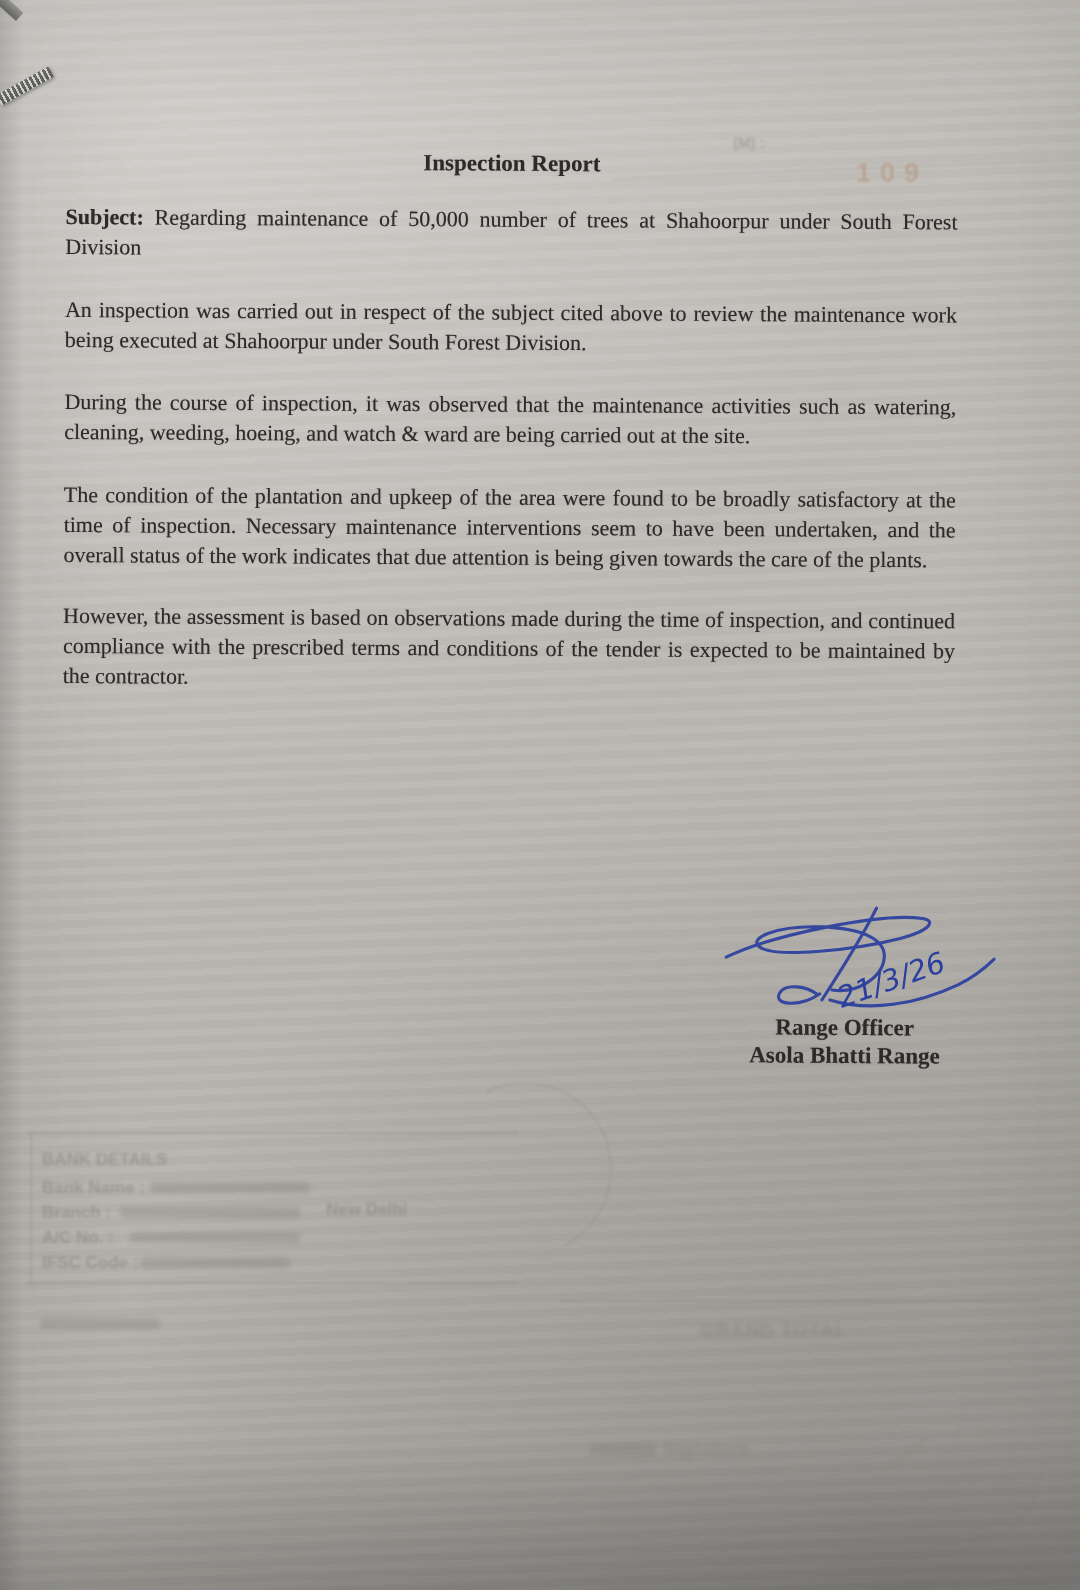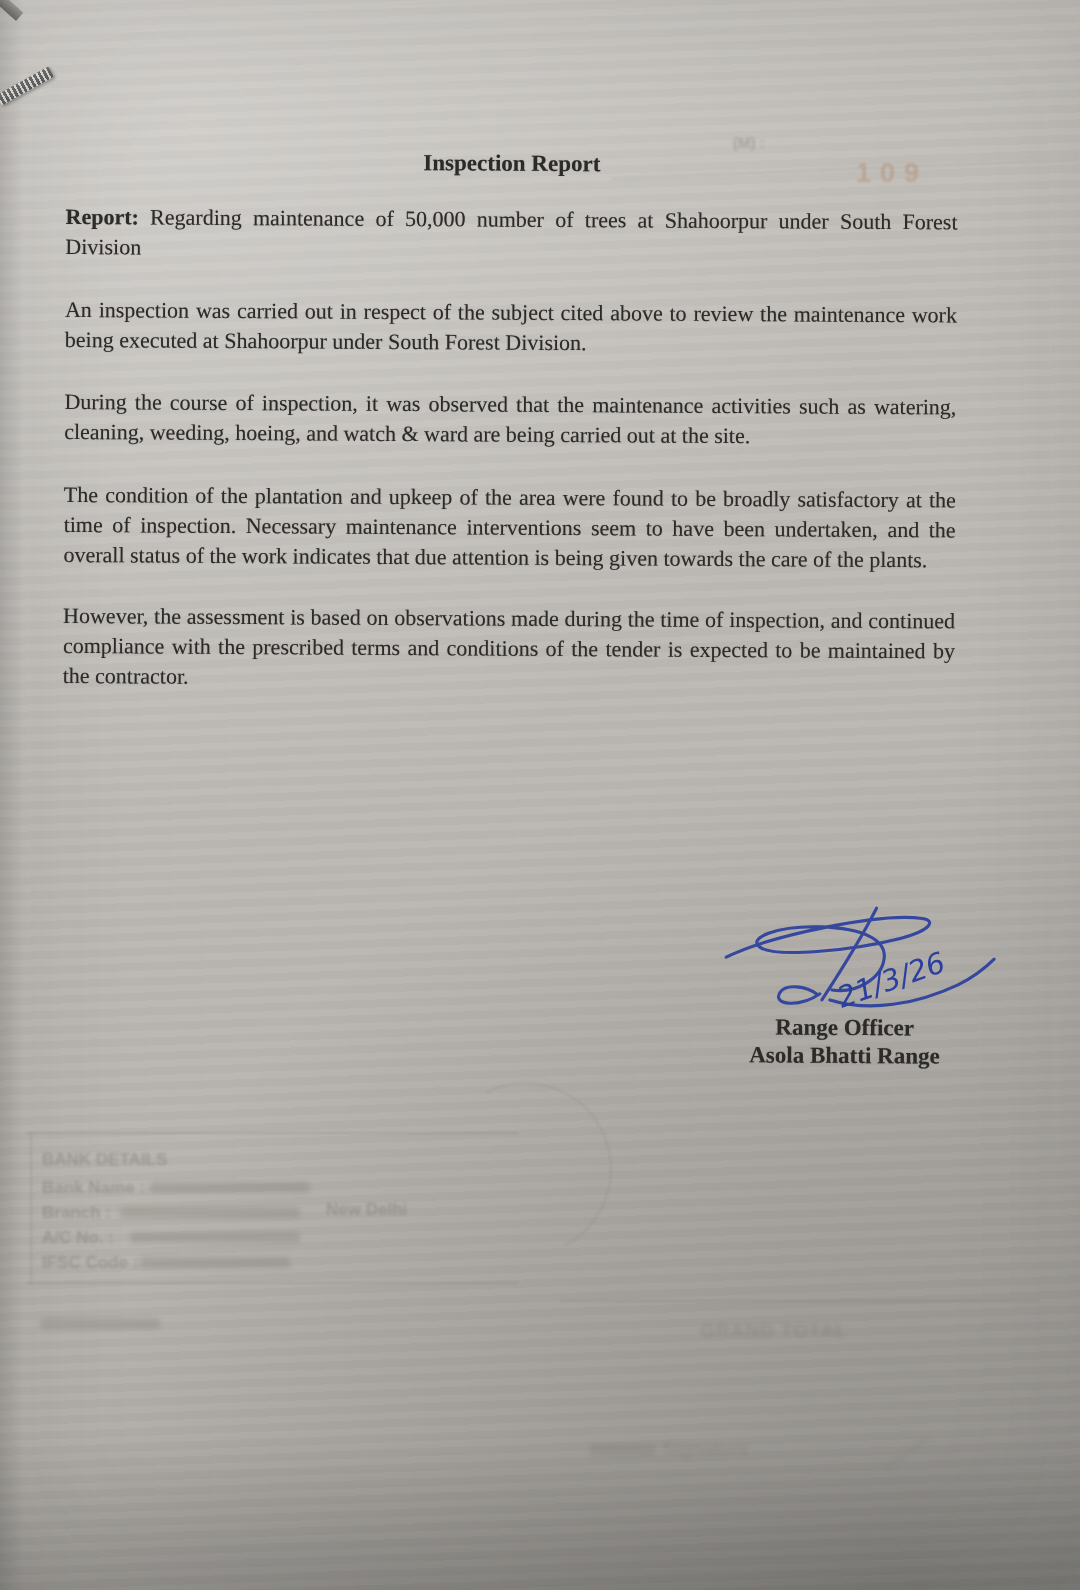--- a/index.html
+++ b/index.html
@@ -108,21 +108,21 @@
   <div class="bleed" style="left:662px;top:1438px;font-size:19px;opacity:.45;filter:blur(2.2px);">Signature</div>
   <div class="smudge" style="left:878px;top:1452px;width:56px;height:3px;transform:rotate(-34deg);"></div>
 </div>
 
 <div class="corner-mark"></div>
 <div class="staple"></div>
 
 <div class="doc">
   <h1 class="doc-title">Inspection Report</h1>
 
-  <p class="para mb-sub"><span class="lbl">Report:</span> <span>Regarding maintenance of 50,000 number of trees  at Shahoorpur under South Forest Division</span></p>
+  <p class="para mb-sub"><span class="lbl">Subject:</span> <span>Regarding maintenance of 50,000 number of trees  at Shahoorpur under South Forest Division</span></p>
 
   <p class="para mb-1">An inspection was carried out in respect of the subject cited above to review the maintenance work being executed at Shahoorpur under South Forest Division.</p>
   <p class="para mb-2">During the course of inspection, it was observed that the maintenance activities such as watering, cleaning, weeding, hoeing, and watch &amp; ward are being carried out at the site.</p>
   <p class="para mb-3">The condition of the plantation and upkeep of the area were found to be broadly satisfactory at the time of inspection. Necessary maintenance interventions seem to have been undertaken, and the overall status of the work indicates that due attention is being given towards the care of the plants.</p>
   <p class="para">However, the assessment is based on observations made during the time of inspection, and continued compliance with the prescribed terms and conditions of the tender is expected to be maintained by the contractor.</p>
 </div>
 
 <div class="sig-block">
   <svg class="sig-svg" width="330" height="118" viewBox="0 0 330 118">
     <g stroke="#2b3f9e" stroke-width="3.1" fill="none" stroke-linecap="round" opacity="0.92">

